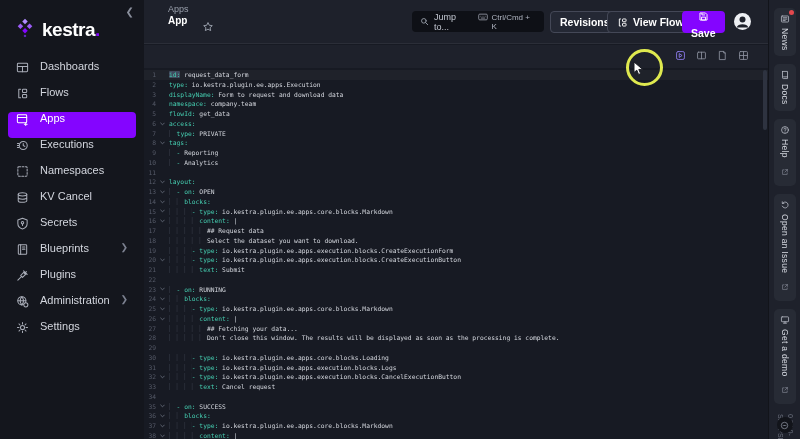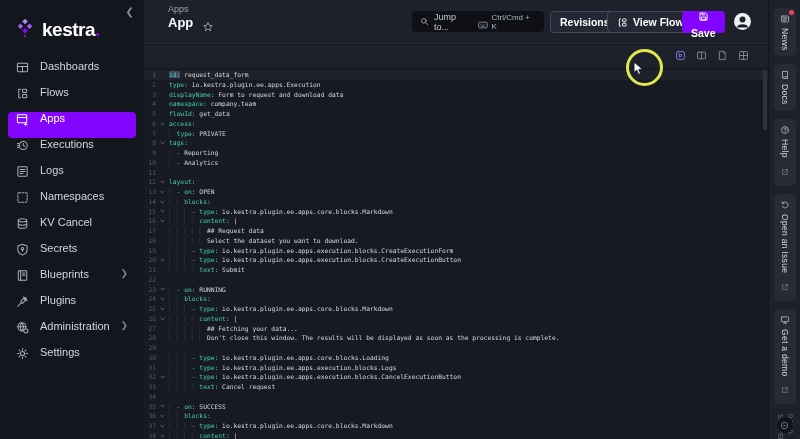--- a/index.html
+++ b/index.html
@@ -27,28 +27,28 @@
   .env-chip { background:#343845; color:#c9ccd4; font-size:6.5px; font-weight:700; border-radius:7px;
               padding:2px 4px; }
   .env-label { color:#ffffff; font-size:10px; font-weight:700; }
   .env .icon { margin-left:auto; color:#9ca1ad; } .env .icon svg { width:11px; height:11px; }
 
   
   .main { position:absolute; left:144px; top:0; width:624px; height:439px; }
   .topbar { position:absolute; left:0; top:0; width:624px; height:44px; background:#1e212b;
             border-bottom:1px solid #2b2e38; }
   .crumb { position:absolute; left:24px; top:4px; font-size:9px; color:#9aa0ac; }
-  .title { position:absolute; left:24px; top:15px; font-size:13px; font-weight:700; color:#ffffff; }
+  .title { position:absolute; left:24px; top:15px; font-size:10px; font-weight:700; color:#ffffff; }
   .star { position:absolute; left:58px; top:19px; color:#9aa0ac; cursor:pointer; }
   .star svg { width:12px; height:12px; }
   .search { position:absolute; left:268px; top:11px; width:132px; height:21px; background:#0e1016;
             border-radius:4px; display:flex; align-items:center; gap:5px; padding:0 8px; cursor:text; }
   .search .icon { color:#9aa0ac; display:flex; } .search .icon svg { width:9px; height:9px; }
   .search-text { color:#c3c7d1; font-size:9px; }
-  .search-kbd { margin-left:auto; display:flex; align-items:flex-end; gap:4px; color:#aeb3bf; font-size:8px; }
+  .search-kbd { margin-left:auto; display:flex; align-items:flex-start; gap:4px; color:#aeb3bf; font-size:8px; }
   .search-kbd svg { width:10px; height:8px; }
   .btn { position:absolute; top:11px; height:22px; border-radius:4px; display:inline-flex; align-items:center;
          gap:5px; padding:0 9px; font-size:10.5px; font-weight:700; color:#ffffff; cursor:pointer; }
   .btn .icon { display:flex; } .btn .icon svg { width:11px; height:11px; }
   .btn-ghost { background:#242834; border:1px solid #444857; }
   .btn-save { background:#8405ff; }
   #btn-revisions { left:406px; } #btn-viewflow { left:463px; } #btn-save { left:538px;flex-direction:column; }
   .avatar { position:absolute; left:589px; top:12px; width:19px; height:19px; cursor:pointer; }
   .avatar svg { width:19px; height:19px; }
 
@@ -151,29 +151,20 @@
             <svg viewBox="0 0 14 14" fill="none" stroke="currentColor" stroke-width="1.1" stroke-linecap="round" stroke-linejoin="round">
               <circle cx="7.8" cy="7" r="4.3"></circle>
               <path d="M7.8 4.8 V7 L9.5 8 M1.5 4.8 h1.6 M1.5 7 h1.6 M1.5 9.2 h1.6"></path>
             </svg>
           </span>
           <span>Executions</span>
         </div>
         <div class="side-item">
           <span class="icon">
             <svg viewBox="0 0 14 14" fill="none" stroke="currentColor" stroke-width="1.1" stroke-linecap="round" stroke-linejoin="round">
-              <rect x="2" y="2" width="10" height="10" rx="1"></rect>
-              <path d="M4.3 4.8 h5.4 M4.3 7 h5.4 M4.3 9.2 h3.2"></path>
-            </svg>
-          </span>
-          <span>Logs</span>
-        </div>
-        <div class="side-item">
-          <span class="icon">
-            <svg viewBox="0 0 14 14" fill="none" stroke="currentColor" stroke-width="1.1" stroke-linecap="round" stroke-linejoin="round">
               <rect x="2" y="2" width="10" height="10" rx="1" stroke-dasharray="2 1.6"></rect>
             </svg>
           </span>
           <span>Namespaces</span>
         </div>
         <div class="side-item">
           <span class="icon">
             <svg viewBox="0 0 14 14" fill="none" stroke="currentColor" stroke-width="1.1" stroke-linecap="round" stroke-linejoin="round">
               <ellipse cx="7" cy="3.6" rx="4.6" ry="1.8"></ellipse>
               <path d="M2.4 3.6 v6.8 c0 1 2 1.8 4.6 1.8 s4.6 -.8 4.6 -1.8 v-6.8 M2.4 7 c0 1 2 1.8 4.6 1.8 s4.6 -.8 4.6 -1.8"></path>

